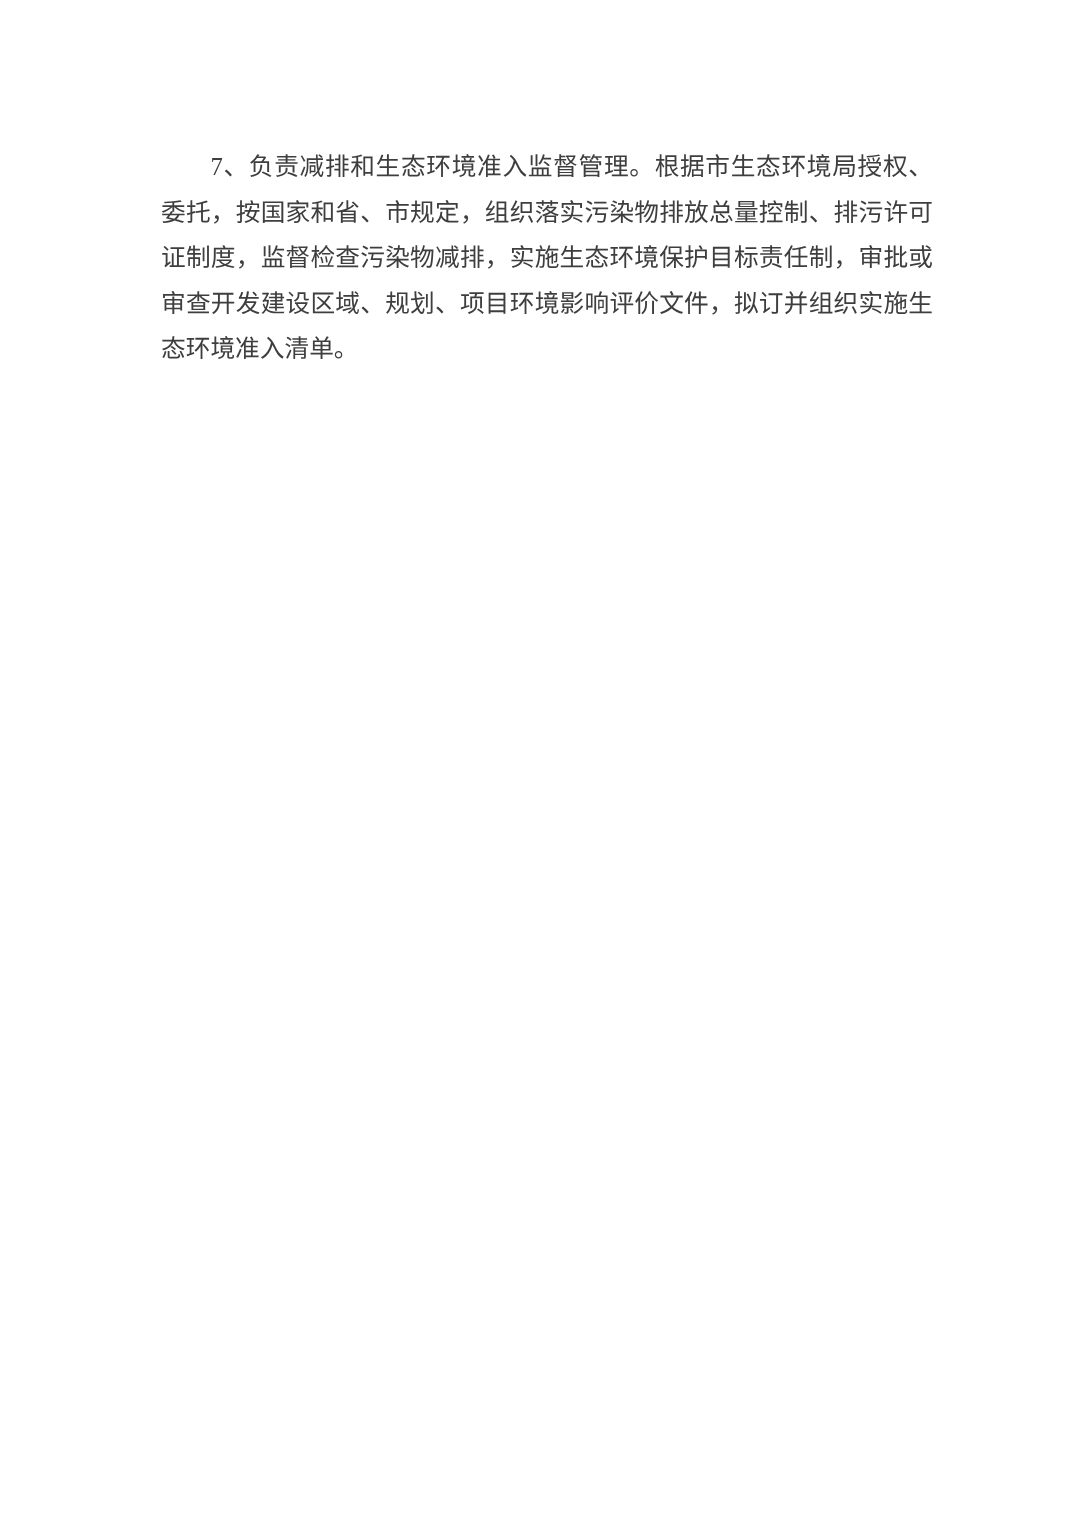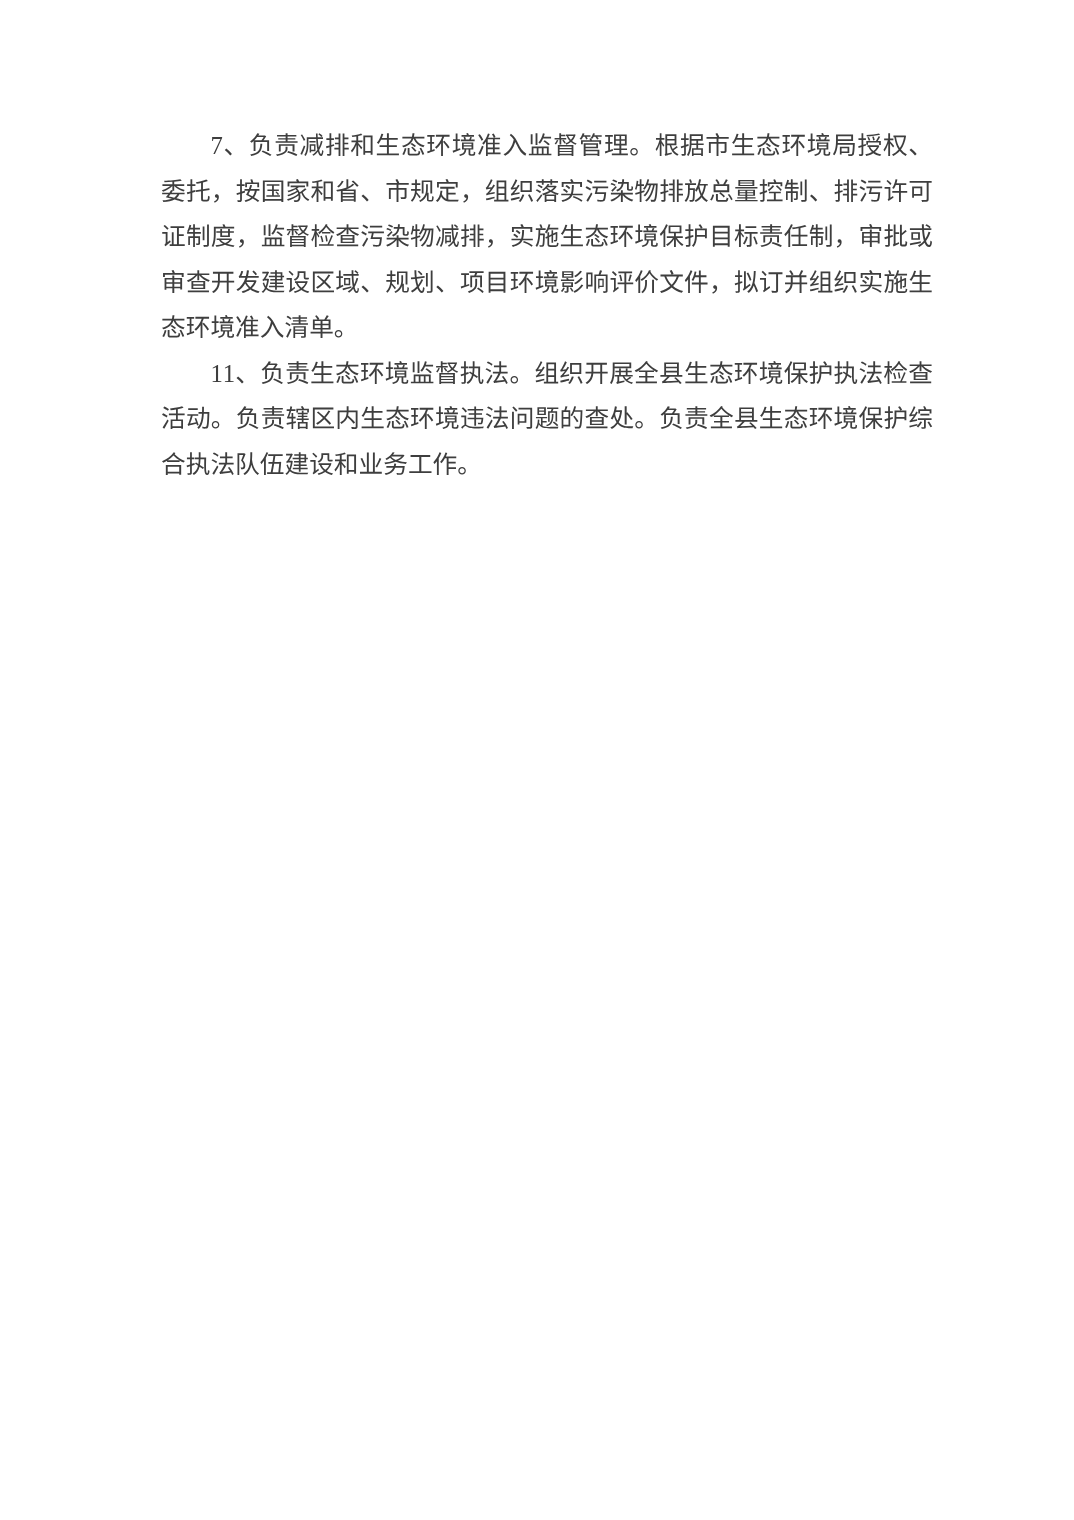--- a/index.html
+++ b/index.html
@@ -20,21 +20,21 @@
   }
   .page {
     position: relative;
     width: 1074px;
     height: 1520px;
     background: var(--page-bg);
   }
   .content {
     position: absolute;
     left: 161px;
-    top: 123px;
+    top: 144px;
     width: 772px;
   }
   .para {
     margin: 0;
     padding: 0;
     font-size: 24.7px;
     line-height: 45.5px;
     color: var(--text-color);
     text-align: justify;
     text-justify: inter-ideograph;
@@ -44,15 +44,14 @@
     line-break: strict;
     font-kerning: none;
   }
 </style>
 </head>
 <body>
 
 <div class="page">
   <div class="content">
     <p class="para">7、负责减排和生态环境准入监督管理。根据市生态环境局授权、委托，按国家和省、市规定，组织落实污染物排放总量控制、排污许可证制度，监督检查污染物减排，实施生态环境保护目标责任制，审批或审查开发建设区域、规划、项目环境影响评价文件，拟订并组织实施生态环境准入清单。</p>
-    <p class="para">11、负责生态环境监督执法。组织开展全县生态环境保护执法检查活动。负责辖区内生态环境违法问题的查处。负责全县生态环境保护综合执法队伍建设和业务工作。</p>
   </div>
 </div>
 
 </body></html>

